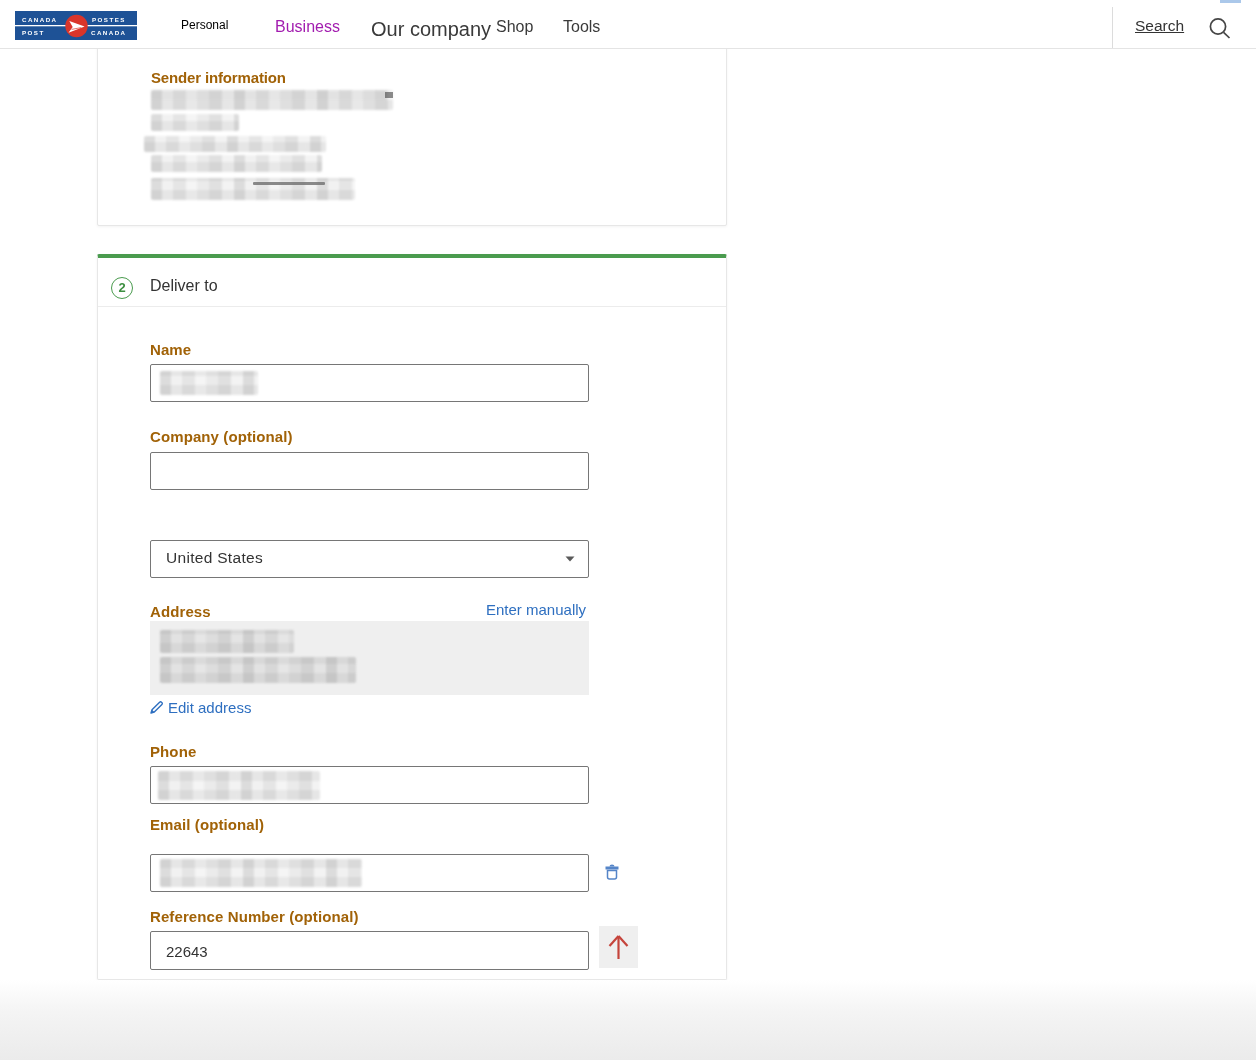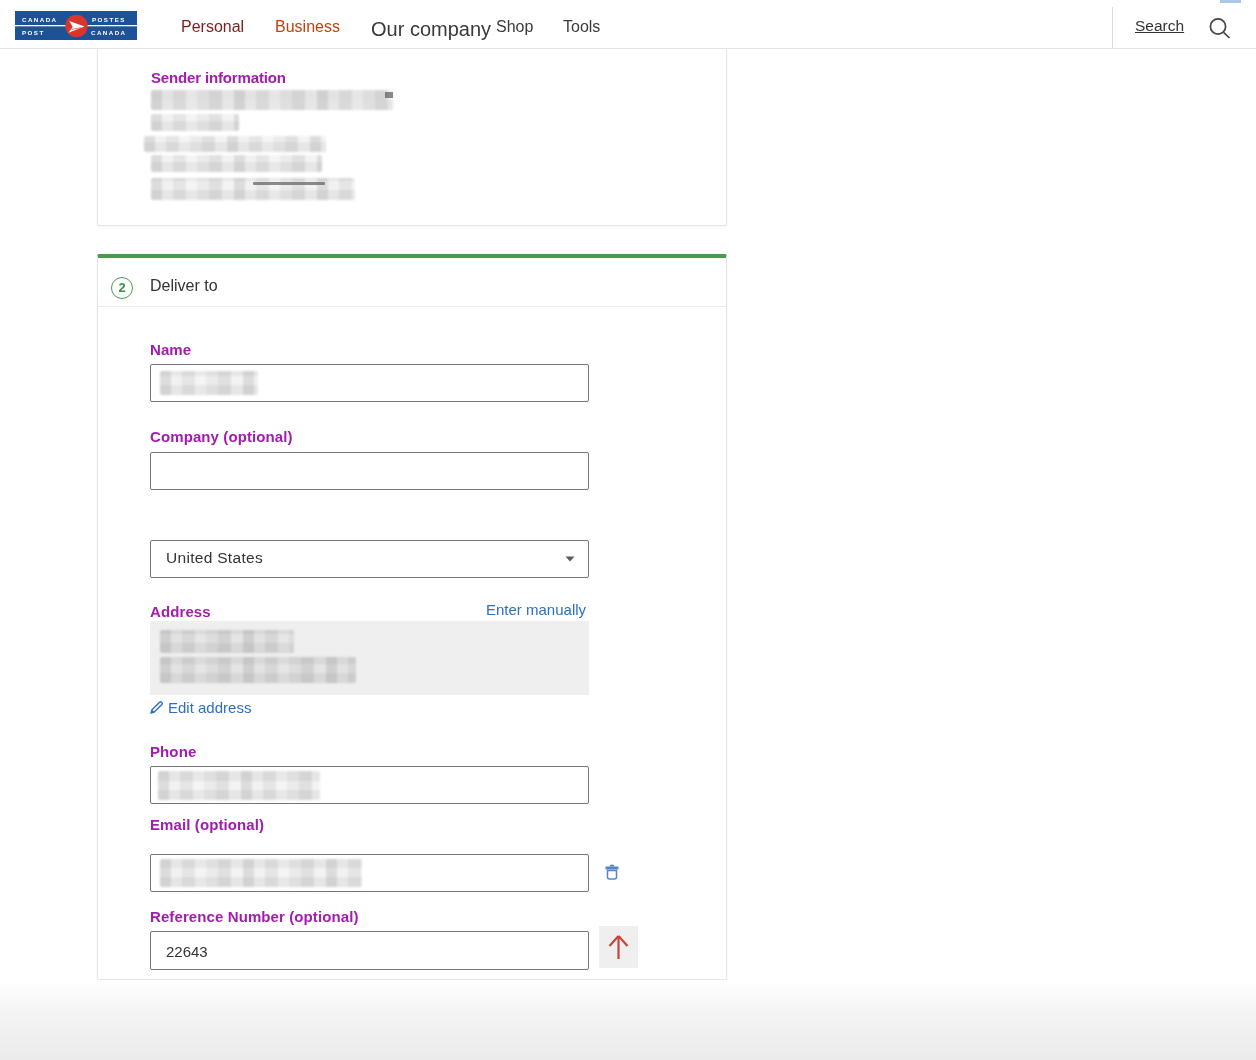--- a/index.html
+++ b/index.html
@@ -6,21 +6,21 @@
   html,body { width:1256px; height:1060px; background:#fff; overflow:hidden;
     font-family:"Liberation Sans", sans-serif; }
   #page { position:relative; width:1256px; height:1060px; }
   .abs { position:absolute; }
   .px { position:absolute; border-radius:2px; filter:blur(0.8px);
     background-color:rgba(120,120,120,0.07);
     background-image:
       repeating-linear-gradient(90deg, rgba(60,60,60,.13) 0 11px, rgba(90,90,90,.02) 11px 22px, rgba(70,70,70,.09) 22px 35px, rgba(120,120,120,0) 35px 46px, rgba(80,80,80,.06) 46px 58px, rgba(60,60,60,.11) 58px 71px, rgba(120,120,120,.01) 71px 83px),
       repeating-linear-gradient(0deg, rgba(70,70,70,.07) 0 10px, rgba(120,120,120,0) 10px 19px);
   }
-  .label { position:absolute; font-size:15px; font-weight:bold; color:#a21caf; letter-spacing:0.1px; }
+  .label { position:absolute; font-size:15px; font-weight:bold; color:#a16207; letter-spacing:0.1px; }
   .input { position:absolute; width:439px; height:38px; background:#fff;
     border:1px solid #767676; border-radius:2px; }
   .link { position:absolute; font-size:15px; color:#2e6fc0;text-align:center; }
 </style>
 </head>
 <body>
 <div id="page">
 
   <div class="abs" style="left:0;top:0;width:1256px;height:49px;background:#fff;border-bottom:1px solid #e4e4e4;z-index:5;"></div>
 
@@ -29,22 +29,22 @@
     <rect x="0" y="14" width="122" height="1.3" fill="#ffffff"></rect>
     <circle cx="61.5" cy="15" r="11.2" fill="#da352a"></circle>
     <path d="M54.3 9.9 L69.6 15.4 L53.5 21.7 L57.7 15.9 Z" fill="#ffffff"></path>
     <path d="M56.6 18.4 L66.2 16.6" stroke="#da352a" stroke-width="0.7" fill="none"></path>
     <text x="7" y="10.7" font-size="6.2" font-weight="bold" letter-spacing="1.45" fill="#fff">CANADA</text>
     <text x="7" y="23.6" font-size="6.2" font-weight="bold" letter-spacing="1.45" fill="#fff">POST</text>
     <text x="77" y="10.7" font-size="6.2" font-weight="bold" letter-spacing="1.45" fill="#fff">POSTES</text>
     <text x="76" y="23.6" font-size="6.2" font-weight="bold" letter-spacing="1.45" fill="#fff">CANADA</text>
   </svg>
 
-  <div class="abs" style="z-index:6;left:181px;top:18px;font-size:16px;color:#7f1d1d;">Personal</div>
-  <div class="abs" style="z-index:6;left:275px;top:18px;font-size:16px;color:#c2410c;">Business</div>
+  <div class="abs" style="z-index:6;left:181px;top:18px;font-size:12px;color:#000000;">Personal</div>
+  <div class="abs" style="z-index:6;left:275px;top:18px;font-size:16px;color:#a21caf;">Business</div>
   <div class="abs" style="z-index:6;left:371px;top:18px;font-size:20px;color:#3a3a3a;">Our company</div>
   <div class="abs" style="z-index:6;left:496px;top:18px;font-size:16px;color:#3a3a3a;">Shop</div>
   <div class="abs" style="z-index:6;left:563px;top:18px;font-size:16px;color:#3a3a3a;">Tools</div>
 
   <div class="abs" style="z-index:6;left:1112px;top:7px;width:1px;height:41px;background:#dcdcdc;"></div>
   <div class="abs" style="z-index:6;left:1135px;top:17px;font-size:15.5px;color:#333;text-decoration:underline;">Search</div>
   <svg class="abs" style="z-index:6;left:1208px;top:17px;" width="24" height="24" viewBox="0 0 24 24">
     <circle cx="10" cy="9.5" r="7.6" fill="none" stroke="#454545" stroke-width="1.7"></circle>
     <line x1="15.6" y1="15.3" x2="21.5" y2="21" stroke="#454545" stroke-width="1.7"></line>
   </svg>

